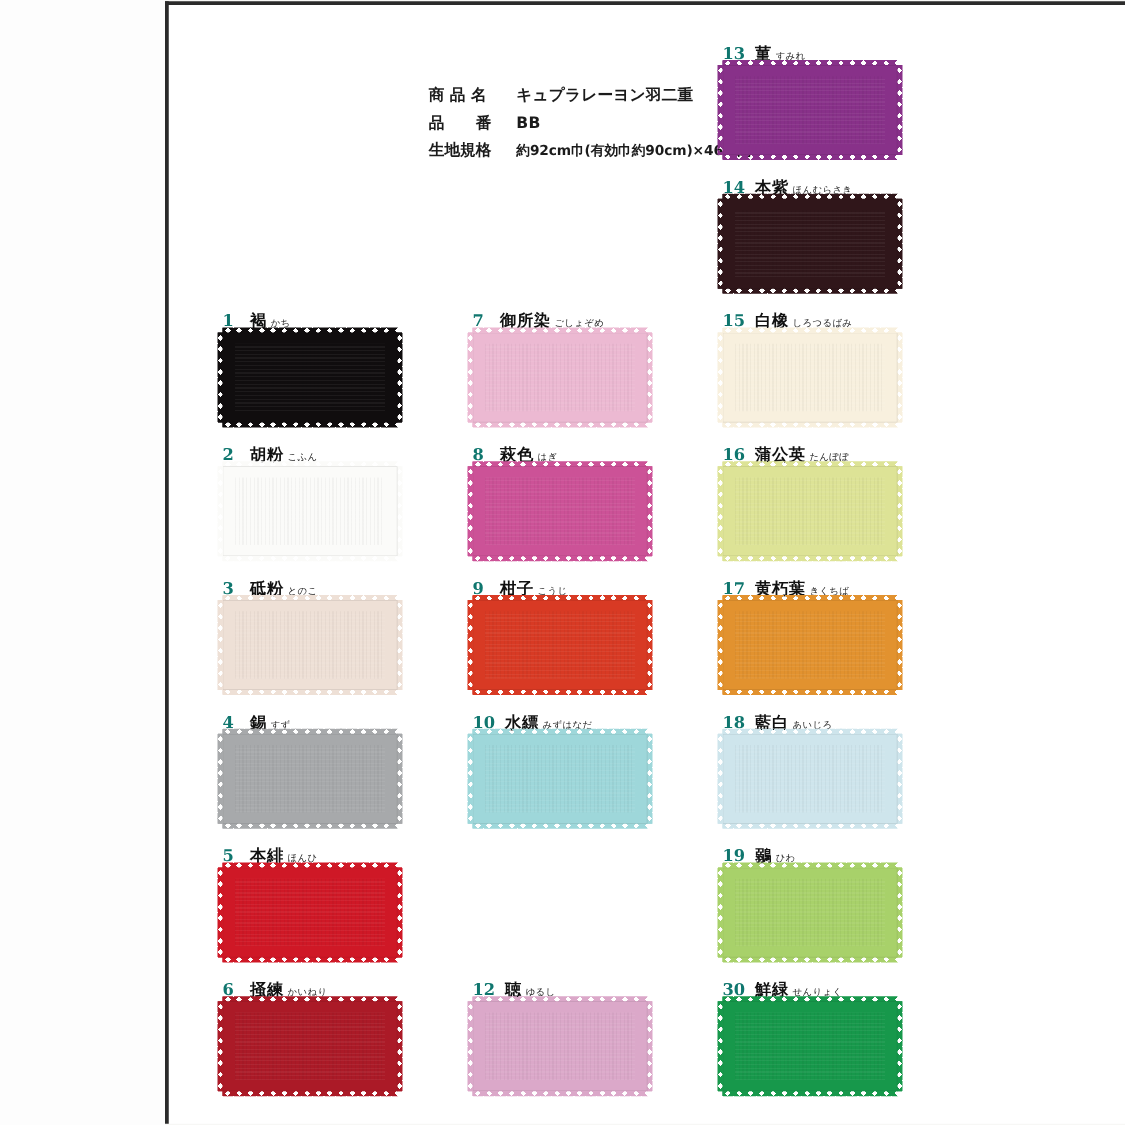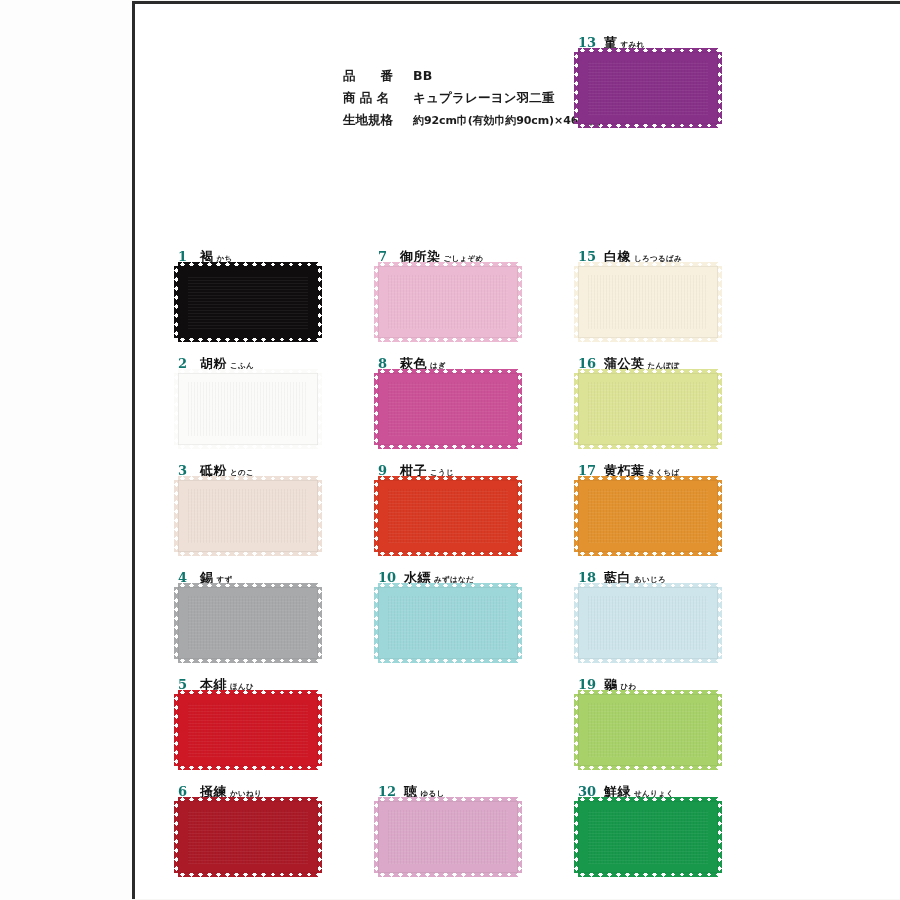--- a/index.html
+++ b/index.html
@@ -88,21 +88,21 @@
   }
   .num.w2{width:26px;flex:0 0 26px;}
   .kanji{
     font-size:13px;
     font-weight:700;
     color:#111;
     letter-spacing:0.5px;
   }
   .kana{
     font-size:7.5px;
-    font-weight:700;
+    font-weight:400;
     color:#222;
     margin-left:3px;
     letter-spacing:0.3px;
     position:relative;
     top:0;
   }
   .swatch{
     position:relative;
     width:140px;height:72px;
   }
@@ -138,26 +138,26 @@
 </style>
 </head>
 <body>
 
 <div id="page">
   <div class="leftmargin"></div>
   <div class="sheet"></div>
 
   <div class="spec" id="spec-block">
       <div class="spec-row">
+        <div class="spec-key">商 品 名</div>
+        <div class="spec-val">キュプラレーヨン羽二重</div>
+      </div>
+      <div class="spec-row">
         <div class="spec-key">品　　番</div>
         <div class="spec-val">BB</div>
-      </div>
-      <div class="spec-row">
-        <div class="spec-key">商 品 名</div>
-        <div class="spec-val">キュプラレーヨン羽二重</div>
       </div>
       <div class="spec-row">
         <div class="spec-key">生地規格</div>
         <div class="spec-val small">約92cm巾(有効巾約90cm)×46m乱</div>
       </div>
     </div>
 
   <div class="grid" id="swatch-grid">
       <div class="cell" style="left: 178px; top: 248px;">
         <div class="cap">
@@ -344,20 +344,36 @@
         <div class="swatch">
           <div class="fabric" style="background: rgb(136, 49, 137);"></div>
           <div class="pinkT" style="background-image: repeating-linear-gradient(135deg, rgb(136, 49, 137) 0px, rgb(136, 49, 137) 3.2px, rgba(0, 0, 0, 0) 3.2px, rgba(0, 0, 0, 0) 6.4px), repeating-linear-gradient(45deg, rgb(136, 49, 137) 0px, rgb(136, 49, 137) 3.2px, rgba(0, 0, 0, 0) 3.2px, rgba(0, 0, 0, 0) 6.4px);"></div>
           <div class="pinkB" style="background-image: repeating-linear-gradient(135deg, rgb(136, 49, 137) 0px, rgb(136, 49, 137) 3.2px, rgba(0, 0, 0, 0) 3.2px, rgba(0, 0, 0, 0) 6.4px), repeating-linear-gradient(45deg, rgb(136, 49, 137) 0px, rgb(136, 49, 137) 3.2px, rgba(0, 0, 0, 0) 3.2px, rgba(0, 0, 0, 0) 6.4px);"></div>
           <div class="pinkL" style="background-image: repeating-linear-gradient(135deg, rgb(136, 49, 137) 0px, rgb(136, 49, 137) 3.2px, rgba(0, 0, 0, 0) 3.2px, rgba(0, 0, 0, 0) 6.4px), repeating-linear-gradient(45deg, rgb(136, 49, 137) 0px, rgb(136, 49, 137) 3.2px, rgba(0, 0, 0, 0) 3.2px, rgba(0, 0, 0, 0) 6.4px);"></div>
           <div class="pinkR" style="background-image: repeating-linear-gradient(135deg, rgb(136, 49, 137) 0px, rgb(136, 49, 137) 3.2px, rgba(0, 0, 0, 0) 3.2px, rgba(0, 0, 0, 0) 6.4px), repeating-linear-gradient(45deg, rgb(136, 49, 137) 0px, rgb(136, 49, 137) 3.2px, rgba(0, 0, 0, 0) 3.2px, rgba(0, 0, 0, 0) 6.4px);"></div>
           <div class="weave"></div>
           <div class="hairline"></div>
         </div>
       </div>
+      <div class="cell" style="left: 578px; top: 141px;">
+        <div class="cap">
+          <span class="num w2">14</span>
+          <span class="kanji">本紫</span>
+          <span class="kana">ほんむらさき</span>
+        </div>
+        <div class="swatch">
+          <div class="fabric" style="background: rgb(48, 22, 26);"></div>
+          <div class="pinkT" style="background-image: repeating-linear-gradient(135deg, rgb(48, 22, 26) 0px, rgb(48, 22, 26) 3.2px, rgba(0, 0, 0, 0) 3.2px, rgba(0, 0, 0, 0) 6.4px), repeating-linear-gradient(45deg, rgb(48, 22, 26) 0px, rgb(48, 22, 26) 3.2px, rgba(0, 0, 0, 0) 3.2px, rgba(0, 0, 0, 0) 6.4px);"></div>
+          <div class="pinkB" style="background-image: repeating-linear-gradient(135deg, rgb(48, 22, 26) 0px, rgb(48, 22, 26) 3.2px, rgba(0, 0, 0, 0) 3.2px, rgba(0, 0, 0, 0) 6.4px), repeating-linear-gradient(45deg, rgb(48, 22, 26) 0px, rgb(48, 22, 26) 3.2px, rgba(0, 0, 0, 0) 3.2px, rgba(0, 0, 0, 0) 6.4px);"></div>
+          <div class="pinkL" style="background-image: repeating-linear-gradient(135deg, rgb(48, 22, 26) 0px, rgb(48, 22, 26) 3.2px, rgba(0, 0, 0, 0) 3.2px, rgba(0, 0, 0, 0) 6.4px), repeating-linear-gradient(45deg, rgb(48, 22, 26) 0px, rgb(48, 22, 26) 3.2px, rgba(0, 0, 0, 0) 3.2px, rgba(0, 0, 0, 0) 6.4px);"></div>
+          <div class="pinkR" style="background-image: repeating-linear-gradient(135deg, rgb(48, 22, 26) 0px, rgb(48, 22, 26) 3.2px, rgba(0, 0, 0, 0) 3.2px, rgba(0, 0, 0, 0) 6.4px), repeating-linear-gradient(45deg, rgb(48, 22, 26) 0px, rgb(48, 22, 26) 3.2px, rgba(0, 0, 0, 0) 3.2px, rgba(0, 0, 0, 0) 6.4px);"></div>
+          <div class="weave"></div>
+          <div class="hairline"></div>
+        </div>
+      </div>
       <div class="cell" style="left: 578px; top: 248px;">
         <div class="cap">
           <span class="num w2">15</span>
           <span class="kanji">白橡</span>
           <span class="kana">しろつるばみ</span>
         </div>
         <div class="swatch">
           <div class="fabric" style="background: rgb(248, 240, 222);"></div>
           <div class="pinkT" style="background-image: repeating-linear-gradient(135deg, rgb(248, 240, 222) 0px, rgb(248, 240, 222) 3.2px, rgba(0, 0, 0, 0) 3.2px, rgba(0, 0, 0, 0) 6.4px), repeating-linear-gradient(45deg, rgb(248, 240, 222) 0px, rgb(248, 240, 222) 3.2px, rgba(0, 0, 0, 0) 3.2px, rgba(0, 0, 0, 0) 6.4px);"></div>
           <div class="pinkB" style="background-image: repeating-linear-gradient(135deg, rgb(248, 240, 222) 0px, rgb(248, 240, 222) 3.2px, rgba(0, 0, 0, 0) 3.2px, rgba(0, 0, 0, 0) 6.4px), repeating-linear-gradient(45deg, rgb(248, 240, 222) 0px, rgb(248, 240, 222) 3.2px, rgba(0, 0, 0, 0) 3.2px, rgba(0, 0, 0, 0) 6.4px);"></div>

